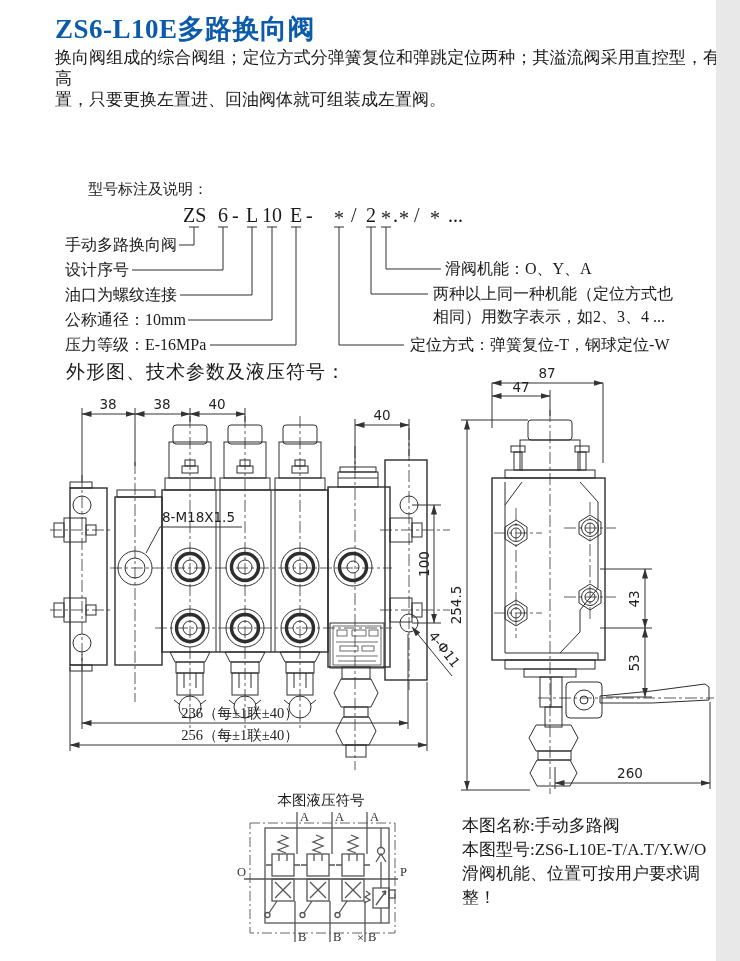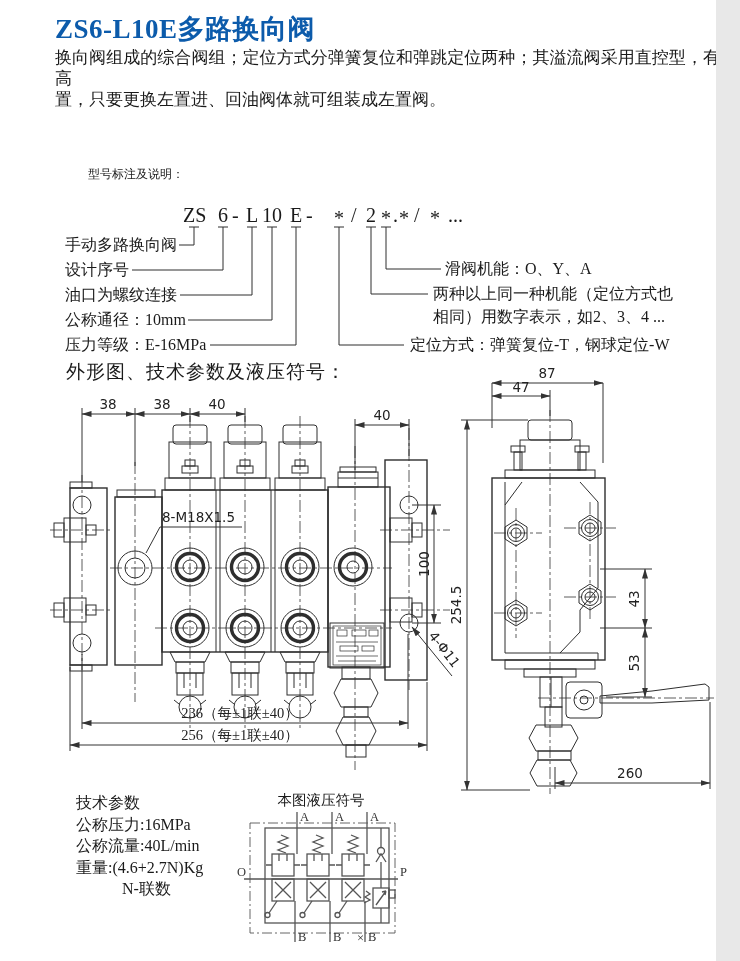--- a/index.html
+++ b/index.html
@@ -2,21 +2,21 @@
 <html><head>
 <meta charset="utf-8">
 <style>
   html,body{margin:0;padding:0;background:#e8e8e8;}
   #page{position:relative;width:716px;height:961px;background:#ffffff;overflow:hidden;
         font-family:"Liberation Serif","DejaVu Serif",serif;color:#1a1a1a;}
   .abs{position:absolute;}
   #title{left:55px;top:11px;font-size:27px;font-weight:700;letter-spacing:0.5px;}
   #intro{left:55px;top:47px;width:682px;font-size:17px;line-height:21px;text-align:justify;}
   #intro .ln1{text-indent:2em;}
-  #model-heading{left:88px;top:166px;font-size:12px;text-align:right;}
+  #model-heading{left:88px;top:180px;font-size:15px;text-align:right;}
   #shape-heading{left:66px;top:359px;font-size:19px;letter-spacing:1px;}
   #tech-params{left:76px;top:792px;font-size:16px;line-height:21.5px;}
   #tech-params .indent{padding-left:46px;}
   #figure-info{left:462px;top:814px;font-size:17px;line-height:24px;}
   svg{position:absolute;overflow:visible;}
   
   .o{fill:none;stroke:#2e2e2e;stroke-width:1.4;}
   .t{fill:none;stroke:#2e2e2e;stroke-width:1;}
   .f{fill:none;stroke:#2e2e2e;stroke-width:0.7;}
   .r{fill:none;stroke:#2e2e2e;stroke-width:3.4;}
@@ -345,27 +345,20 @@
       <line class="dim" x1="645" y1="258" x2="645" y2="327"></line>
       <text class="dt" transform="translate(639,229) rotate(-90)" text-anchor="middle">43</text>
       <text class="dt" transform="translate(639,293) rotate(-90)" text-anchor="middle">53</text>
 
       <path class="d" d="M555,397 V419 M710,332 V419"></path>
       <line class="dim" x1="555" y1="413" x2="710" y2="413"></line>
       <text class="dt" x="630" y="408" text-anchor="middle">260</text>
     </g>
   </svg>
 
-  <div id="tech-params" class="abs">
-    <div>技术参数</div>
-    <div>公称压力:16MPa</div>
-    <div>公称流量:40L/min</div>
-    <div>重量:(4.6+2.7N)Kg</div>
-    <div class="indent">N-联数</div>
-  </div>
 
   <svg id="hyd" style="left:236px;top:790px;" width="180" height="170" viewBox="0 0 180 170">
     <text class="htitle" x="85" y="15" text-anchor="middle">本图液压符号</text>
     <rect class="hc" x="14" y="33" width="145" height="110"></rect>
     <rect class="h" x="29" y="38" width="124" height="95"></rect>
     <line class="h" x1="8" y1="89" x2="162" y2="89"></line>
     <text class="ht" x="1" y="86">O</text>
     <text class="ht" x="164" y="86">P</text>
 
     <g class="h">
@@ -420,14 +413,19 @@
     <g class="h">
       <line x1="145" y1="89" x2="145" y2="98"></line>
       <rect x="137" y="98" width="16" height="20"></rect>
       <path d="M140,115 L150,101 M150,101 L146,102 M150,101 L149,105"></path>
       <polyline points="128,113 134,110 129,107 134,104 130,101"></polyline>
       <rect x="153" y="100" width="6" height="8"></rect>
       <line x1="145" y1="118" x2="145" y2="133"></line>
     </g>
   </svg>
 
+  <div id="figure-info" class="abs">
+    <div>本图名称:手动多路阀</div>
+    <div>本图型号:ZS6-L10E-T/A.T/Y.W/O</div>
+    <div>滑阀机能、位置可按用户要求调整！</div>
+  </div>
 
 </div>
 
 </body></html>

